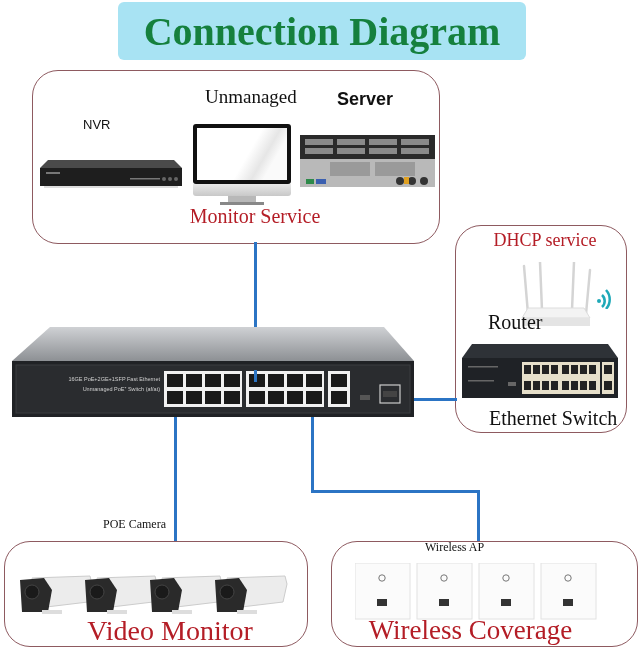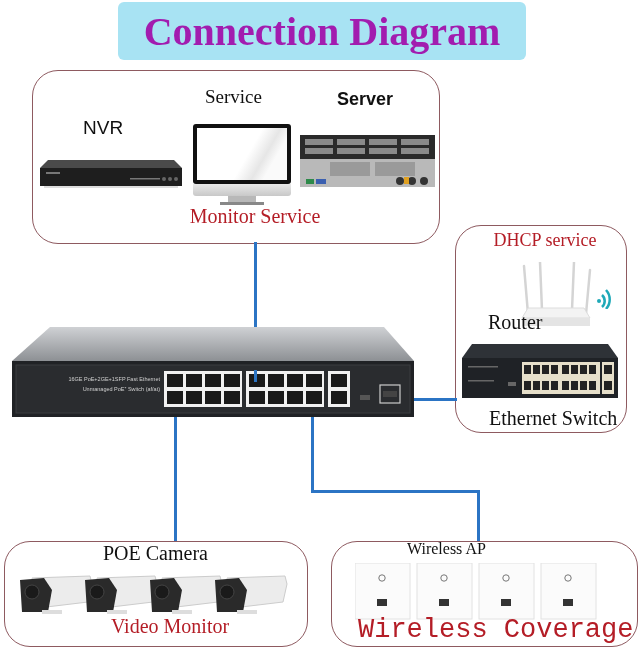--- a/index.html
+++ b/index.html
@@ -1,21 +1,21 @@
 <!DOCTYPE html>
 <html><head>
 <meta charset="utf-8">
 <style>
   html, body { margin:0; padding:0; background:#ffffff; }
   body { width:640px; height:651px; position:relative; overflow:hidden;
          font-family:"Liberation Serif", serif; }
   .abs { position:absolute; }
   .title-box { left:118px; top:2px; width:408px; height:58px; background:#a8e3f3;
        border-radius:6px; display:flex; align-items:center; justify-content:center; }
-  .title-box span { font-family:"Liberation Serif", serif; font-weight:bold; font-size:40px; color:#a21caf; }
+  .title-box span { font-family:"Liberation Serif", serif; font-weight:bold; font-size:40px; color:#15803d; }
   .group { border:1.6px solid #8e5a60; border-radius:26px; background:#fff; }
   .red-label { color:#b41d26; font-family:"Liberation Serif", serif; text-align:center; white-space:nowrap; }
   .blk-label { color:#111; font-family:"Liberation Serif", serif; white-space:nowrap; }
   .wire { background:#2b74c4; position:absolute; }
   
   .nvr { left:40px; top:152px; width:142px; height:36px; }
   .pc-screen { left:193px; top:124px; width:98px; height:60px; background:#111; border-radius:3px; }
   .pc-screen .inner { position:absolute; left:4px; top:4px; right:4px; bottom:4px;
        background:linear-gradient(120deg,#fff 55%,#e6e6e6 70%,#fafafa 80%); }
   .pc-chin { left:193px; top:184px; width:98px; height:12px;
@@ -31,22 +31,22 @@
   .wifi { left:595px; top:287px; width:20px; height:22px; }
 </style>
 </head>
 <body>
 
 <div class="abs title-box">
   <span>Connection Diagram</span>
 </div>
 
 <div class="abs group" style="left:32px; top:70px; width:406px; height:172px;"></div>
-<div class="abs blk-label" style="left:83px; top:117px; font-family:'Liberation Sans',sans-serif; font-size:19px;">NVR</div>
-<div class="abs blk-label" style="left:205px; top:86px; font-size:19px;">Service</div>
+<div class="abs blk-label" style="left:83px; top:117px; font-family:'Liberation Sans',sans-serif; font-size:13px;">NVR</div>
+<div class="abs blk-label" style="left:205px; top:86px; font-size:19px;">Unmanaged</div>
 <div class="abs blk-label" style="left:337px; top:89px; font-family:'Liberation Sans',sans-serif; font-size:18px;font-weight:bold;">Server</div>
 
 <svg class="abs nvr" viewBox="0 0 142 36">
   <polygon points="8,8 134,8 142,16 0,16" fill="#4a4a4a"></polygon>
   <rect x="0" y="16" width="142" height="18" fill="#1e1e1e"></rect>
   <rect x="6" y="20" width="14" height="2" fill="#777"></rect>
   <rect x="90" y="26" width="30" height="1.5" fill="#777"></rect>
   <circle cx="124" cy="27" r="2" fill="#666"></circle>
     <circle cx="130" cy="27" r="2" fill="#666"></circle>
     <circle cx="136" cy="27" r="2" fill="#666"></circle>
@@ -184,39 +184,39 @@
   <rect x="348" y="68" width="10" height="5" fill="#555"></rect>
   <rect x="368" y="58" width="20" height="18" fill="none" stroke="#ccc" stroke-width="1.2"></rect>
   <rect x="371" y="64" width="14" height="6" fill="#444"></rect>
 </svg>
 <div class="abs" style="left:40px; top:376px; width:120px; font-family:'Liberation Sans',sans-serif; font-size:5.5px; color:#d0d0d0; text-align:right; white-space:nowrap;">16GE PoE+2GE+1SFP Fast Ethernet</div>
 <div class="abs" style="left:40px; top:385px; width:120px; font-family:'Liberation Sans',sans-serif; font-size:5.5px; color:#d0d0d0; text-align:right; white-space:nowrap;">Unmanaged PoE⁺ Switch (af/at)</div>
 
 <div class="wire" style="left:254px; top:370px; width:3px; height:12px;"></div>
 
 <div class="abs group" style="left:4px; top:541px; width:302px; height:104px;"></div>
-<div class="abs blk-label" style="left:103px; top:542px; font-size:20px;">POE Camera</div>
+<div class="abs blk-label" style="left:103px; top:517px; font-size:12px;">POE Camera</div>
 <svg class="abs cams" viewBox="0 0 275 48">
   <g id="cam">
     <path d="M14 6 L72 4 L74 12 L70 30 L20 36 Z" fill="#ececec" stroke="#ccc"></path>
     <path d="M2 8 L26 6 L34 18 L30 40 L4 40 Z" fill="#2a2a2a"></path>
     <circle cx="14" cy="20" r="7" fill="#1a1a1a" stroke="#444"></circle>
     <rect x="24" y="38" width="20" height="4" fill="#ddd"></rect>
   </g>
   <use href="#cam" x="65"></use>
   <use href="#cam" x="130"></use>
   <use href="#cam" x="195"></use>
 </svg>
-<div class="abs red-label" style="left:70px; top:615px; width:200px; font-size:20px;">Video Monitor</div>
+<div class="abs red-label" style="left:70px; top:615px; width:200px; font-size:28px;">Video Monitor</div>
 
 <div class="abs group" style="left:331px; top:541px; width:305px; height:104px;"></div>
-<div class="abs blk-label" style="left:407px; top:540px; font-size:16px;">Wireless AP</div>
+<div class="abs blk-label" style="left:425px; top:540px; font-size:12px;">Wireless AP</div>
 <svg class="abs aps" viewBox="0 0 245 60">
   <g id="ap">
     <rect x="0" y="0" width="55" height="56" fill="#fbfbfb" stroke="#e2e2e2"></rect>
     <circle cx="27" cy="15" r="3.2" fill="none" stroke="#777" stroke-width="1"></circle>
     <rect x="22" y="36" width="10" height="7" fill="#333"></rect>
   </g>
   <use href="#ap" x="62"></use>
   <use href="#ap" x="124"></use>
   <use href="#ap" x="186"></use>
 </svg>
-<div class="abs red-label" style="left:358px; top:615px; width:225px; font-size:27px;font-family:Liberation Mono, monospace;">Wireless Coverage</div>
+<div class="abs red-label" style="left:358px; top:615px; width:225px; font-size:27px;">Wireless Coverage</div>
 
 </body></html>

